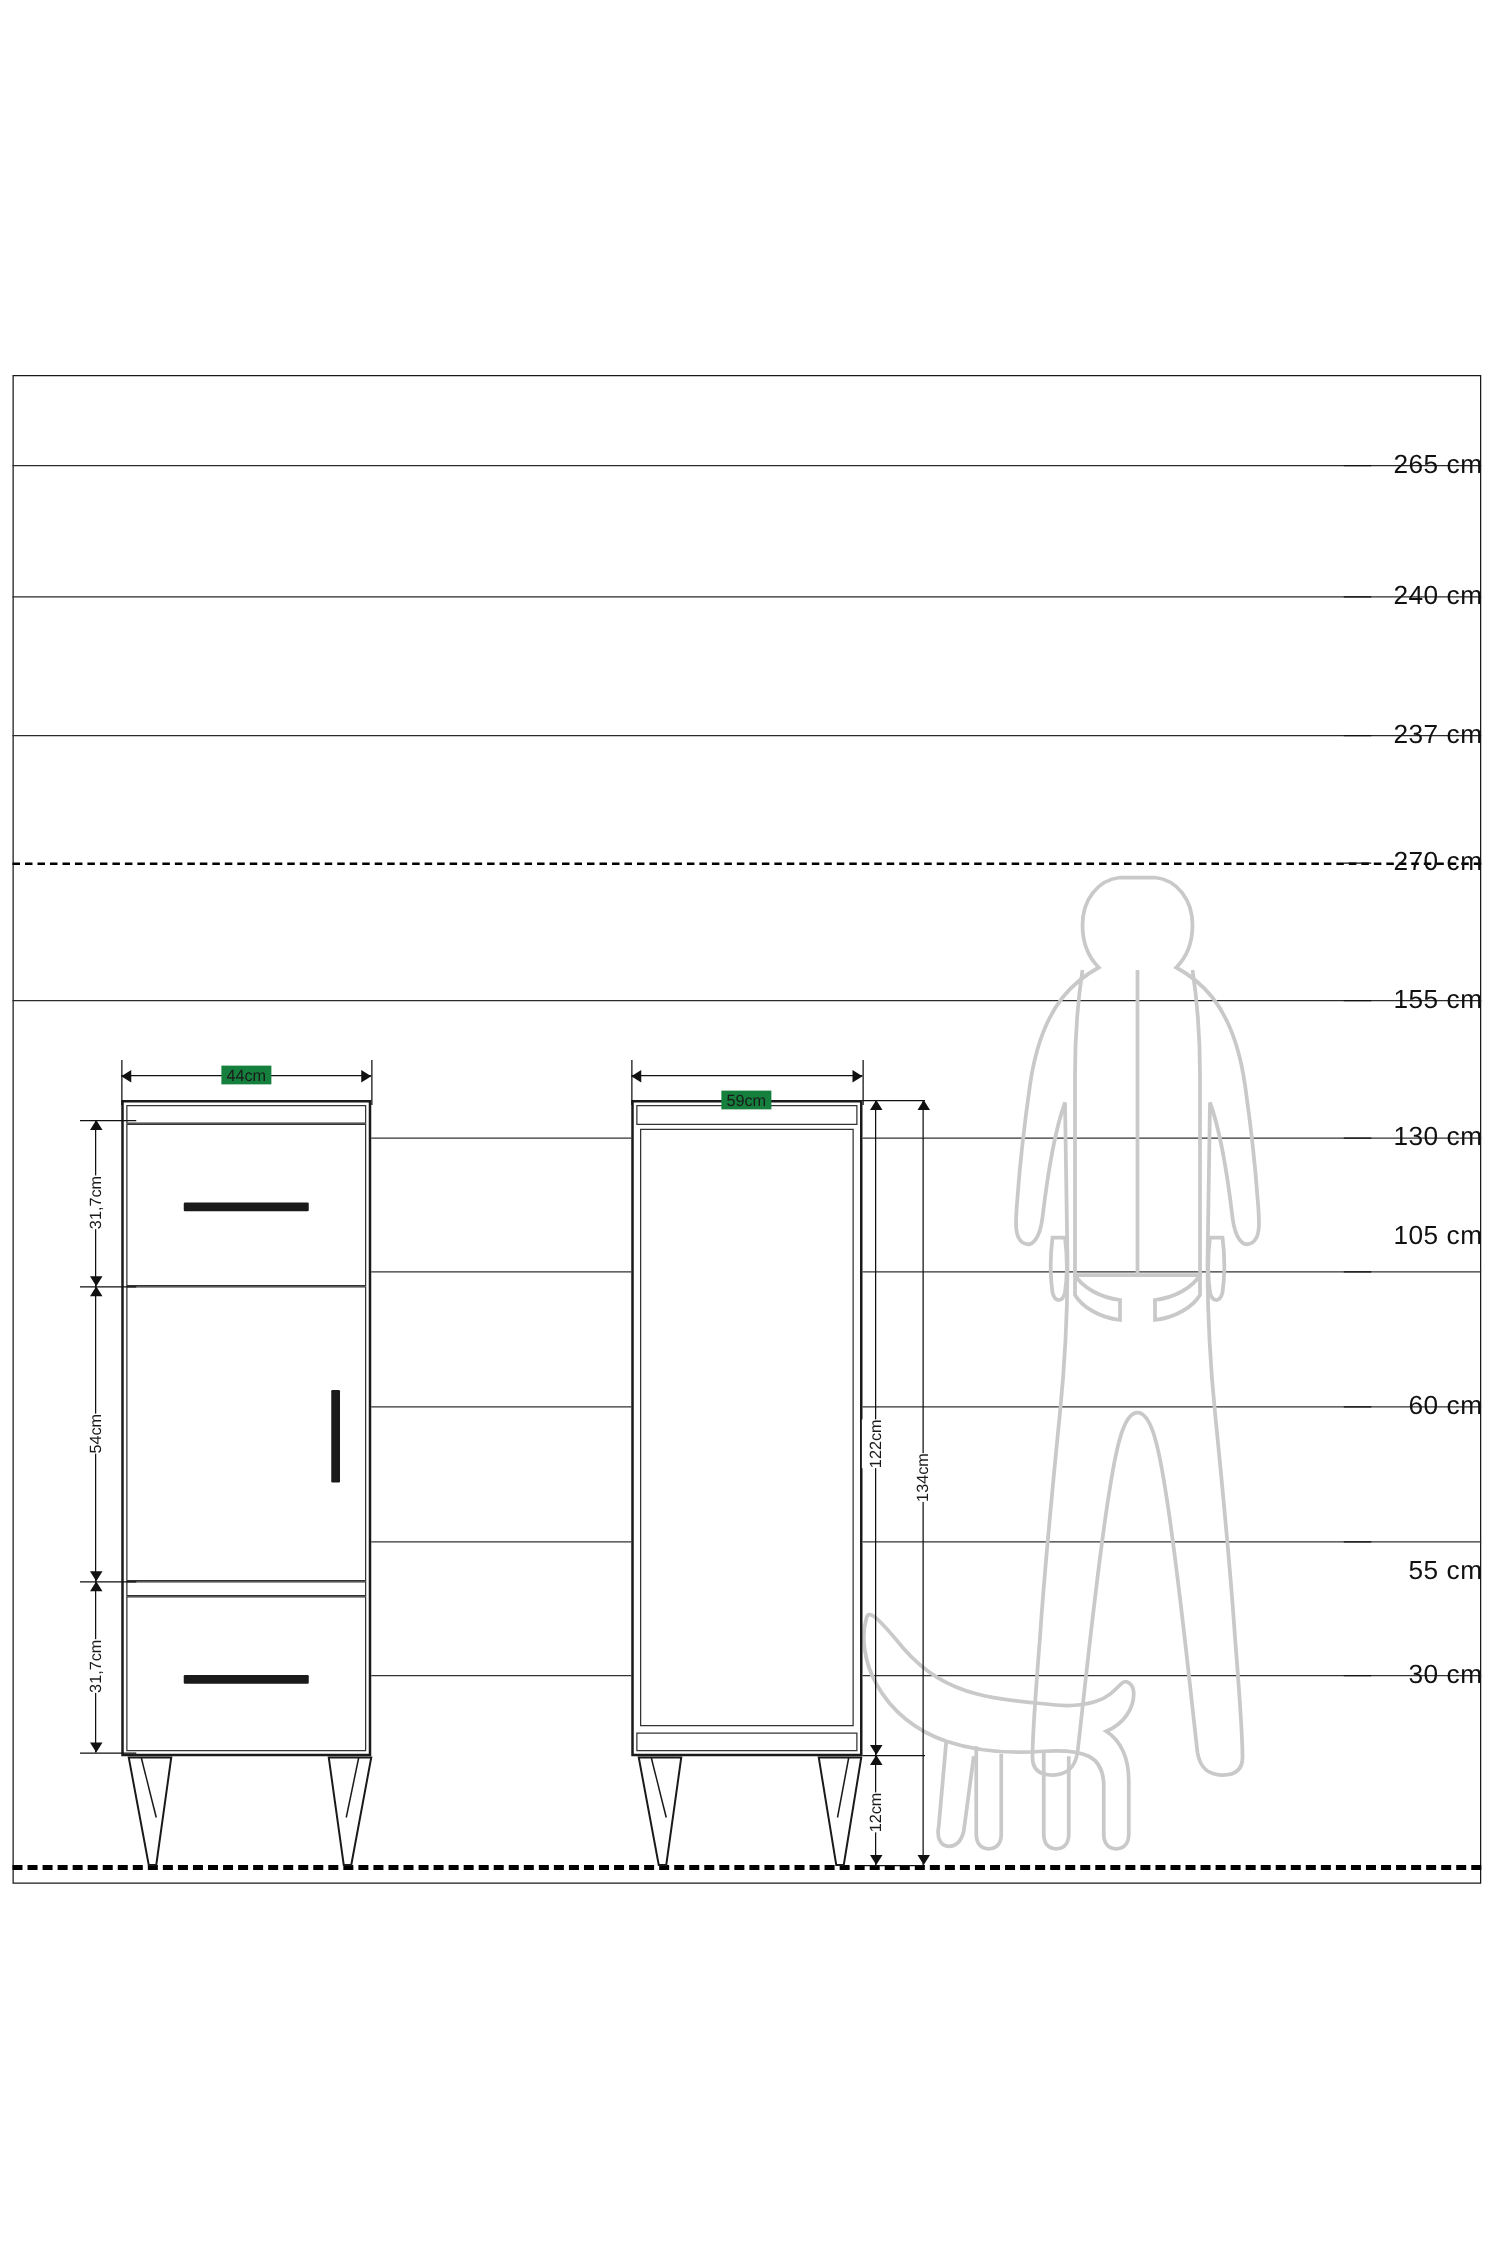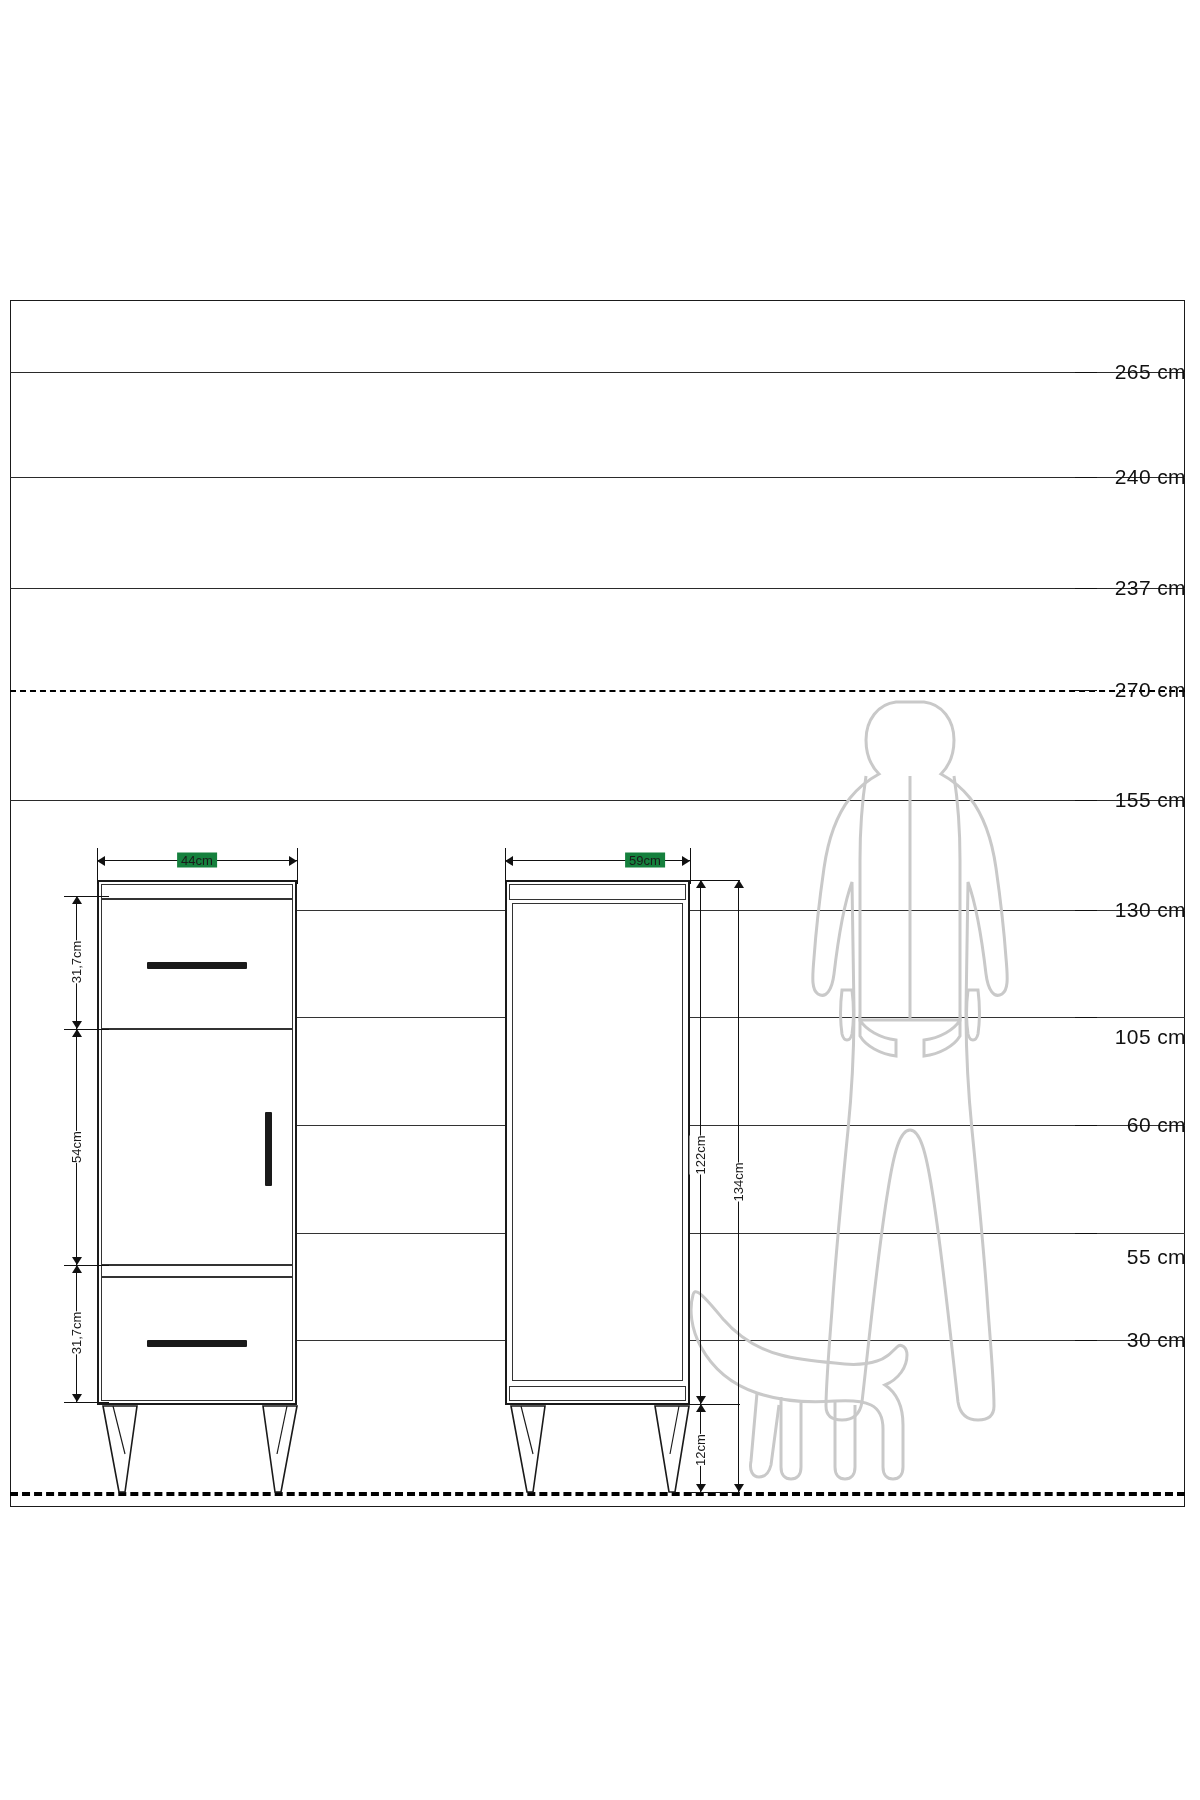--- a/index.html
+++ b/index.html
@@ -205,21 +205,21 @@
   <div class="scale-line" style="top:800px;"></div>
   <div class="scale-tick" style="left:1075px; top:800px;"></div>
   <div class="scale-label" style="top:800px;">155 cm</div>
 
   <div class="aux-line" style="left:290px; top:910px; width:895px;"></div>
   <div class="scale-tick" style="left:1075px; top:910px;"></div>
   <div class="scale-label" style="top:910px;">130 cm</div>
 
   <div class="aux-line" style="left:290px; top:1017px; width:895px;"></div>
   <div class="scale-tick" style="left:1075px; top:1017px;"></div>
-  <div class="scale-label" style="top:1037px;text-align:center;">105 cm</div>
+  <div class="scale-label" style="top:989px;text-align:center;">105 cm</div>
 
   <div class="aux-line" style="left:290px; top:1125px; width:895px;"></div>
   <div class="scale-tick" style="left:1075px; top:1125px;"></div>
   <div class="scale-label" style="top:1125px;">60 cm</div>
 
   <div class="aux-line" style="left:290px; top:1233px; width:895px;"></div>
   <div class="scale-tick" style="left:1075px; top:1233px;"></div>
   <div class="scale-label" style="top:1257px;">55 cm</div>
 
   <div class="aux-line" style="left:290px; top:1340px; width:895px;"></div>
@@ -317,21 +317,21 @@
   <svg style="position:absolute; left:503px; top:1404px; width:195px; height:92px;" viewBox="0 0 195 92">
     <path d="M8,2 L42,2 L30,88 L24,88 Z" fill="#fff" stroke="#1a1a1a" stroke-width="1.6"></path>
     <path d="M18,2 L30,50" fill="none" stroke="#1a1a1a" stroke-width="1.2"></path>
     <path d="M152,2 L186,2 L172,88 L166,88 Z" fill="#fff" stroke="#1a1a1a" stroke-width="1.6"></path>
     <path d="M176,2 L167,50" fill="none" stroke="#1a1a1a" stroke-width="1.2"></path>
   </svg>
 
   <div class="ext-line-v" style="left:505px; top:848px; height:36px;"></div>
   <div class="ext-line-v" style="left:690px; top:848px; height:36px;"></div>
   <div class="dim-h" style="left:505px; top:860px; width:185px;"></div>
-  <div class="dim-label-h" style="left:597px; top:860px;margin-left:48px;">59cm</div>
+  <div class="dim-label-h" style="left:597px; top:880px;">59cm</div>
 
   <div class="ext-line" style="left:690px; top:880px; width:50px;"></div>
   <div class="ext-line" style="left:690px; top:1404px; width:50px;"></div>
   <div class="ext-line" style="left:690px; top:1492px; width:50px;"></div>
 
   <div class="dim-v" style="left:700px; top:880px; height:524px;"></div>
   <div class="dim-label-v" style="left:700px; top:1155px;">122cm</div>
 
   <div class="dim-v" style="left:700px; top:1404px; height:88px;"></div>
   <div class="dim-label-v" style="left:700px; top:1450px;">12cm</div>

